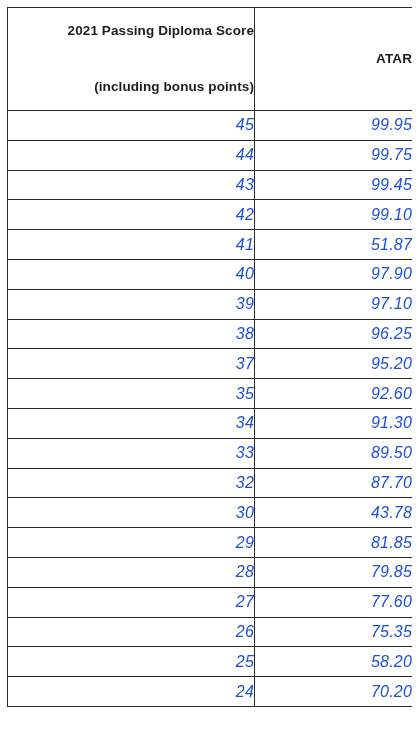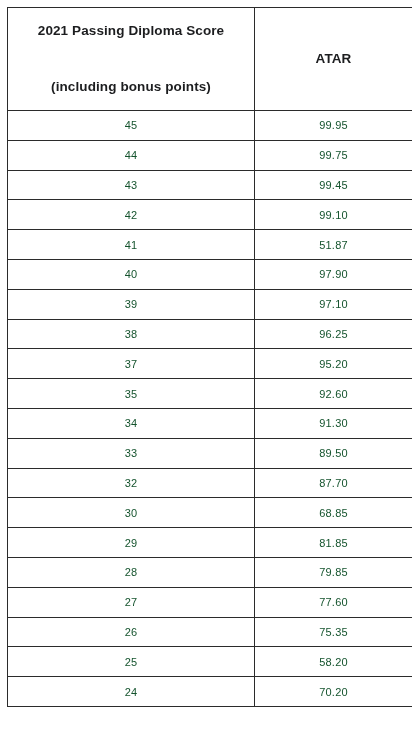--- a/index.html
+++ b/index.html
@@ -32,21 +32,21 @@
     width: 405px;
     border: 1px solid #2b2b2b;
   }
 
   table.score-table col.col-score { width: 247px; }
   table.score-table col.col-atar  { width: 158px; }
 
   table.score-table th,
   table.score-table td {
     border: 1px solid #2b2b2b;
-    text-align: center;
+    text-align: right;
     vertical-align: middle;
     padding: 0;
   }
 
   
   table.score-table thead th {
     height: 102px;
     font-size: 13.5px;
     font-weight: bold;
     color: #1c1d1f;
@@ -60,24 +60,25 @@
   }
 
   .header-line-bottom {
     display: block;
     margin-top: 39px;
   }
 
   
   table.score-table tbody td {
     height: 28.8px;
-    font-size: 11px;
+    font-size: 16px;
     font-weight: normal;
-    color: #14532d;
+    color: #1d4ed8;
     letter-spacing: 0.2px;
+    font-style: italic;
   }
 </style>
 </head>
 <body>
 
 <div class="table-wrap">
   <table class="score-table">
     <colgroup>
       <col class="col-score">
       <col class="col-atar">
@@ -139,21 +140,21 @@
         <tr>
           <td>33</td>
           <td>89.50</td>
         </tr>
         <tr>
           <td>32</td>
           <td>87.70</td>
         </tr>
         <tr>
           <td>30</td>
-          <td>68.85</td>
+          <td>43.78</td>
         </tr>
         <tr>
           <td>29</td>
           <td>81.85</td>
         </tr>
         <tr>
           <td>28</td>
           <td>79.85</td>
         </tr>
         <tr>

